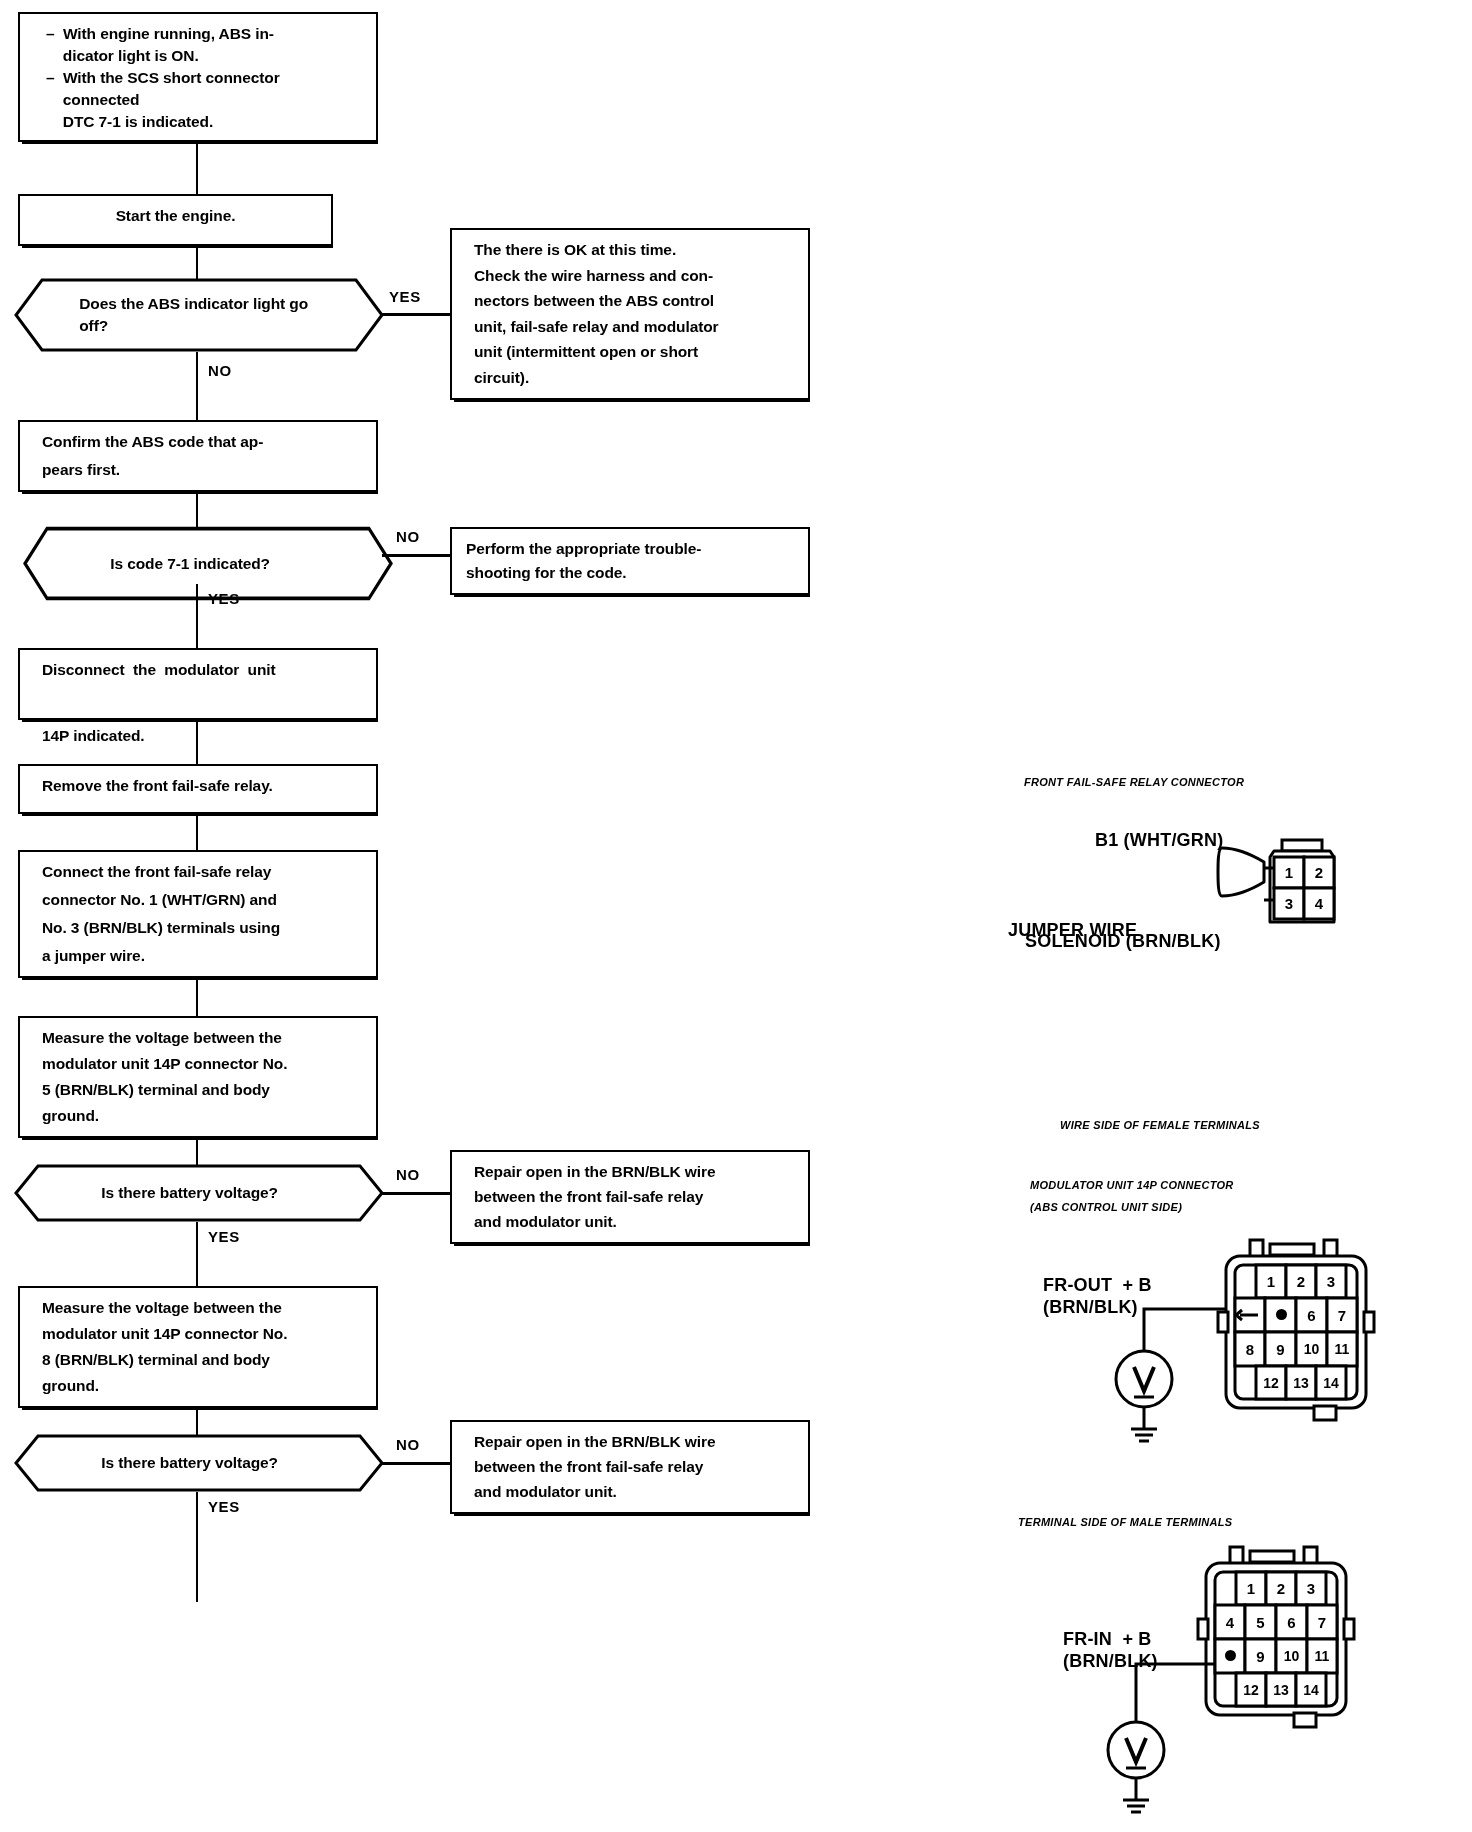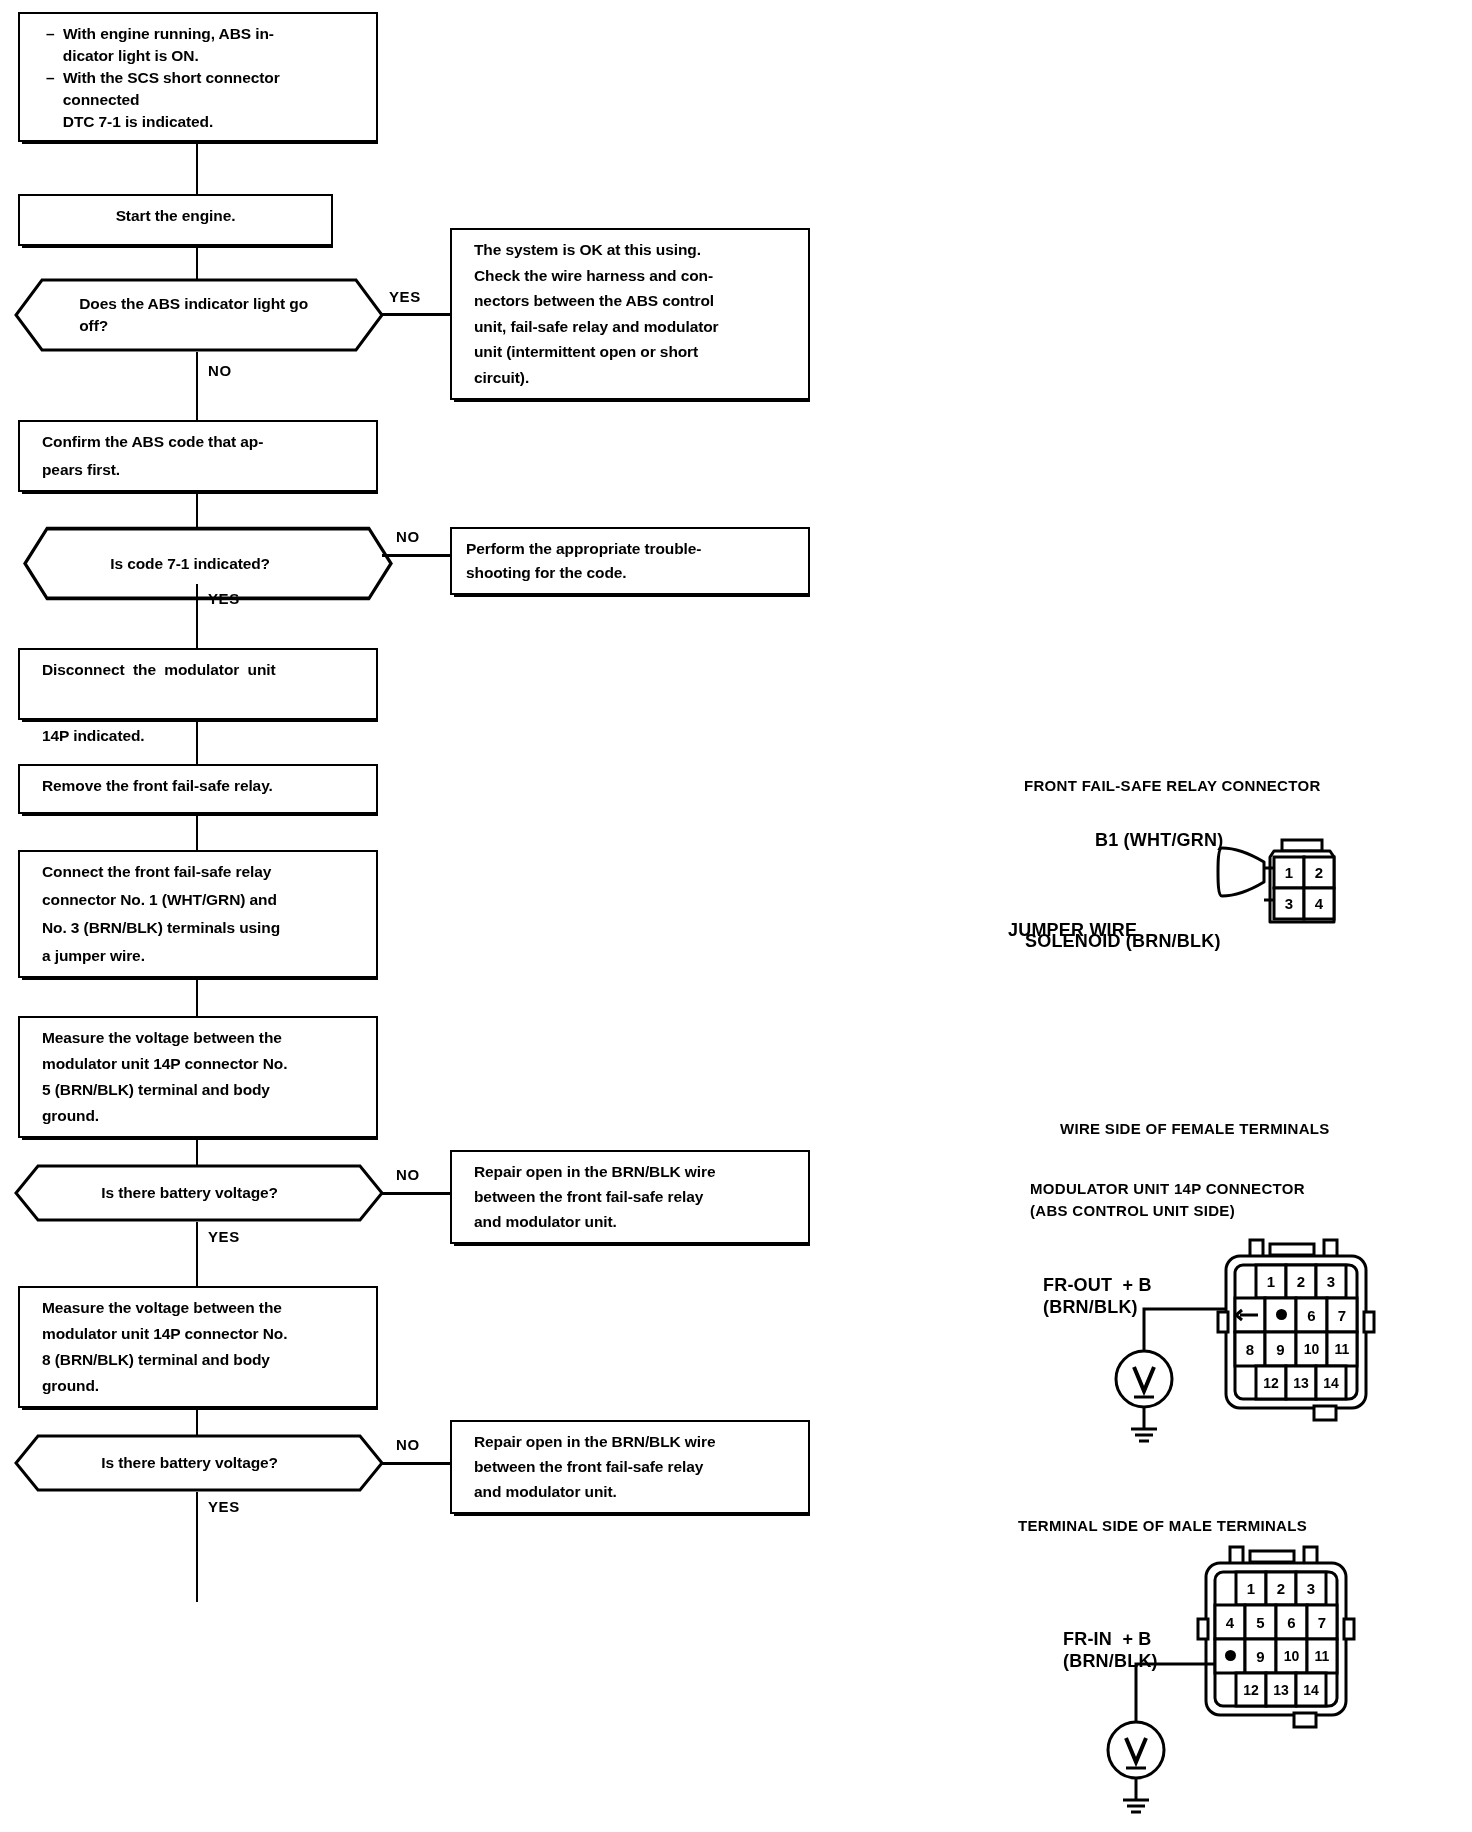--- a/index.html
+++ b/index.html
@@ -56,22 +56,22 @@
   }
 
   
   .note{
     position:absolute;font-size:15.5px;font-weight:600;line-height:1.45;
     letter-spacing:-0.1px;white-space:pre;
   }
 
   
   .rhead{
-    position:absolute;font-size:15px;font-weight:700;letter-spacing:0.3px;
-    white-space:pre;line-height:1.42;
+    position:absolute;font-size:11px;font-weight:700;letter-spacing:0.3px;
+    white-space:pre;line-height:1.42;font-style:italic;
   }
   .rlab{
     position:absolute;font-size:18px;font-weight:700;letter-spacing:0.2px;
     white-space:pre;line-height:1.45;
   }
 
   svg{display:block;overflow:visible;}
 </style>
 </head>
 <body>
@@ -101,21 +101,21 @@
     <div class="hextxt">
       <span class="ln">Does the ABS indicator light go</span>
       <span class="ln">off?</span>
     </div>
   </div>
 
   <div class="hline thick" style="left:382px;top:313px;width:70px;"></div>
   <div class="blabel" style="left:389px;top:288px;">YES</div>
 
   <div class="pbox" style="left:450px;top:228px;width:360px;height:172px;padding-left:22px;">
-    <span class="ln">The system is OK at this using.</span>
+    <span class="ln">The there is OK at this time.</span>
     <span class="ln">Check the wire harness and con-</span>
     <span class="ln">nectors between the ABS control</span>
     <span class="ln">unit, fail-safe relay and modulator</span>
     <span class="ln">unit (intermittent open or short</span>
     <span class="ln">circuit).</span>
   </div>
 
   <div class="vline" style="left:196px;top:352px;height:68px;"></div>
   <div class="blabel" style="left:208px;top:362px;">NO</div>
 

